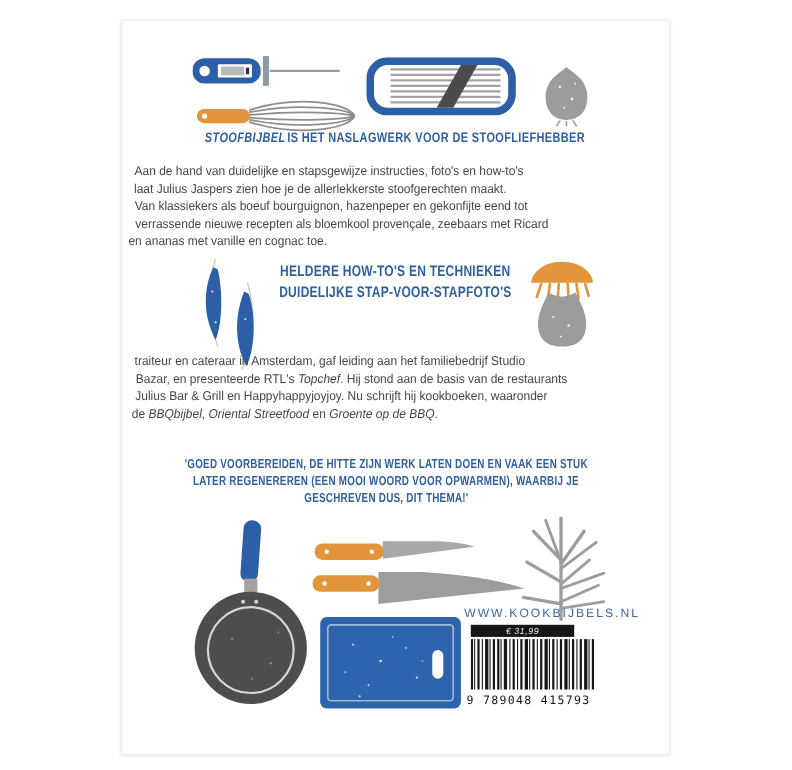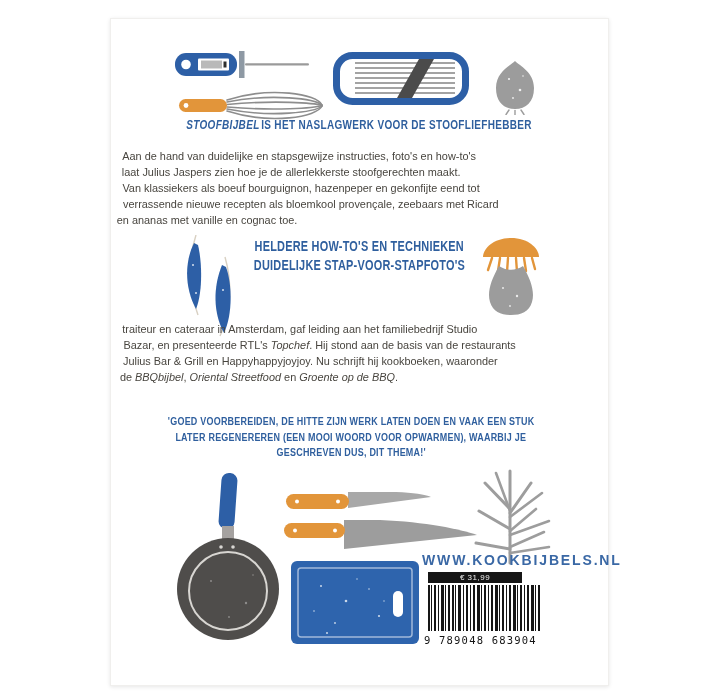--- a/index.html
+++ b/index.html
@@ -22,23 +22,23 @@
   .features .ln span{display:inline-block;transform:scaleX(.78);transform-origin:50% 50%;
       font-size:14px;font-weight:700;color:#2f5f9e;letter-spacing:.3px;white-space:nowrap;}
   .quote{position:absolute;top:395px;left:0;right:17px;text-align:right;}
   .quote .ln{display:flex;justify-content:center;line-height:15.6px;}
   .quote .ln span{display:inline-block;transform:scaleX(.76);transform-origin:50% 50%;
       font-size:11.8px;font-weight:700;color:#2f5f9e;letter-spacing:.3px;white-space:nowrap;}
   b.auth{font-weight:700;}
   i.title{font-style:italic;}
   
   .shop{position:absolute;left:311px;top:533px;width:124px;}
-  .site{font-size:14px;font-weight:700;color:#3a68a5;letter-spacing:1.85px;white-space:nowrap;}
+  .site{font-size:11px;font-weight:400;color:#3a68a5;letter-spacing:1.85px;white-space:nowrap;}
   .pricebar{margin-top:4px;margin-left:6px;width:94px;height:11px;background:#161616;
-      display:flex;align-items:center;justify-content:center;}
+      display:flex;align-items:center;justify-content:center;font-style:italic;}
   .pricebar span{color:#efefef;font-size:8px;letter-spacing:.5px;}
   .bars{margin-top:2px;margin-left:6px;}
   .isbn{margin-left:2px;margin-top:-1px;font-family:"DejaVu Sans Mono",monospace;
       font-size:10.5px;color:#141414;letter-spacing:1.2px;white-space:nowrap;}
 </style>
 </head>
 <body>
 
 <div class="canvas">
   <div class="book">
@@ -280,17 +280,17 @@
           <rect x="85" y="0" width="3" height="46"></rect>
             <rect x="89" y="0" width="1" height="46"></rect>
           <rect x="92" y="0" width="2" height="46"></rect>
             <rect x="96" y="0" width="1" height="46"></rect>
           <rect x="99" y="0" width="2" height="46"></rect>
             <rect x="103" y="0" width="3" height="46"></rect>
           <rect x="107" y="0" width="1" height="46"></rect>
             <rect x="110" y="0" width="2" height="46"></rect>
         </g>
       </svg>
-      <div class="isbn">9 789048 683904</div>
+      <div class="isbn">9 789048 415793</div>
     </div>
 
   </div>
 </div>
 
 </body></html>

